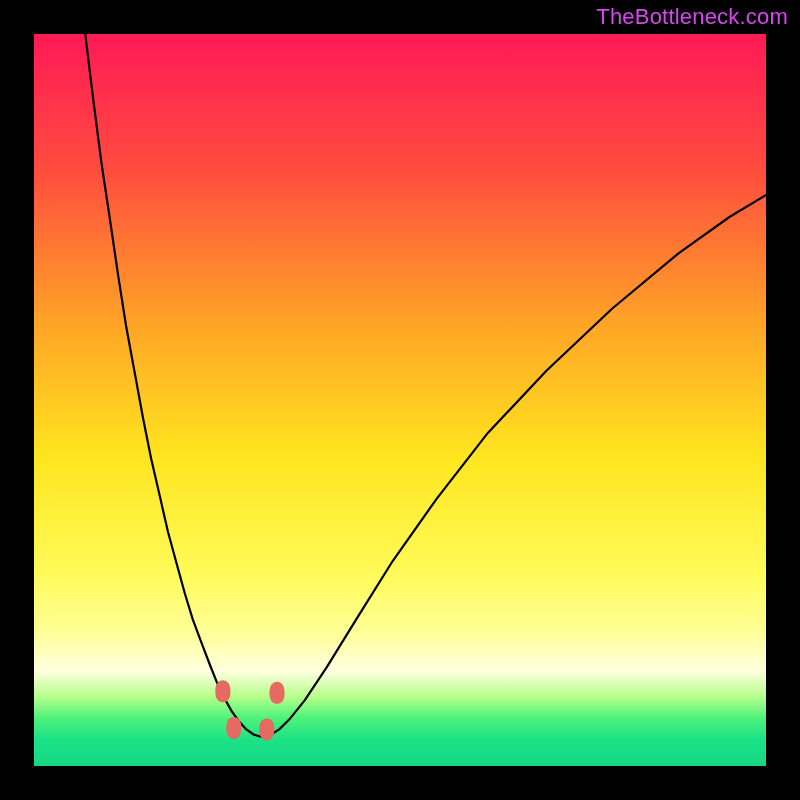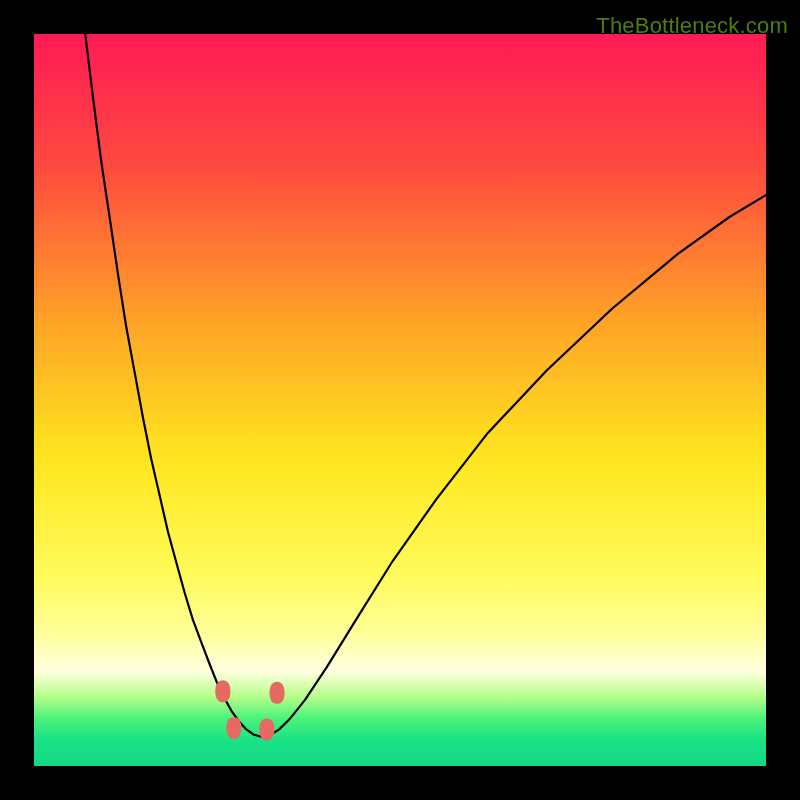--- a/index.html
+++ b/index.html
@@ -14,26 +14,25 @@
   .frame {
     position: relative;
     width: 800px;
     height: 800px;
     background: #000;
   }
   .watermark {
     position: absolute;
     top: 4px;
     right: 12px;
-    color: #4d7c0f;
+    color: #d946ef;
     font-size: 22px;
     font-weight: 500;
     letter-spacing: 0.2px;
     z-index: 5;
-    margin-top: 9px;
   }
   svg.plot {
     position: absolute;
     top: 0;
     left: 0;
   }
 </style>
 </head>
 <body>
 

